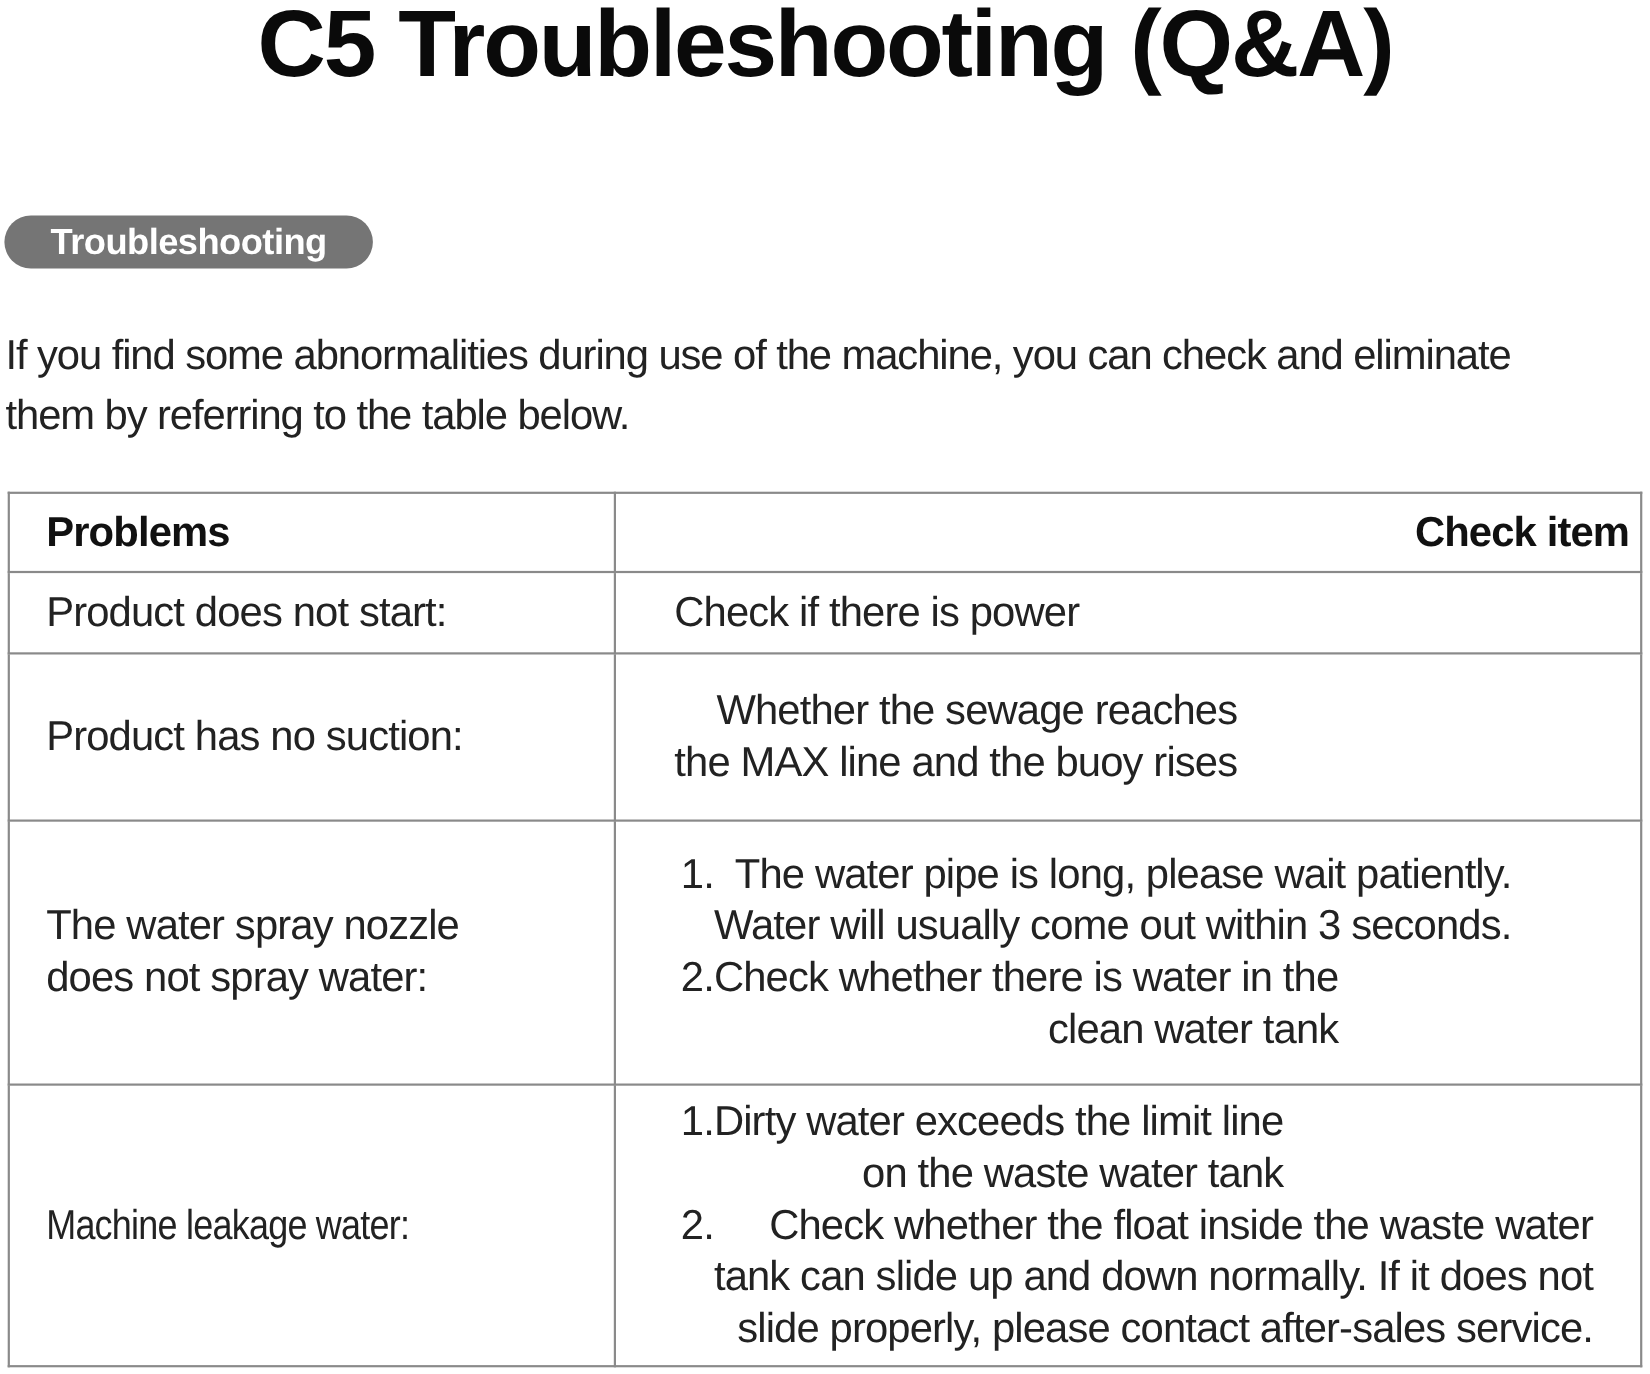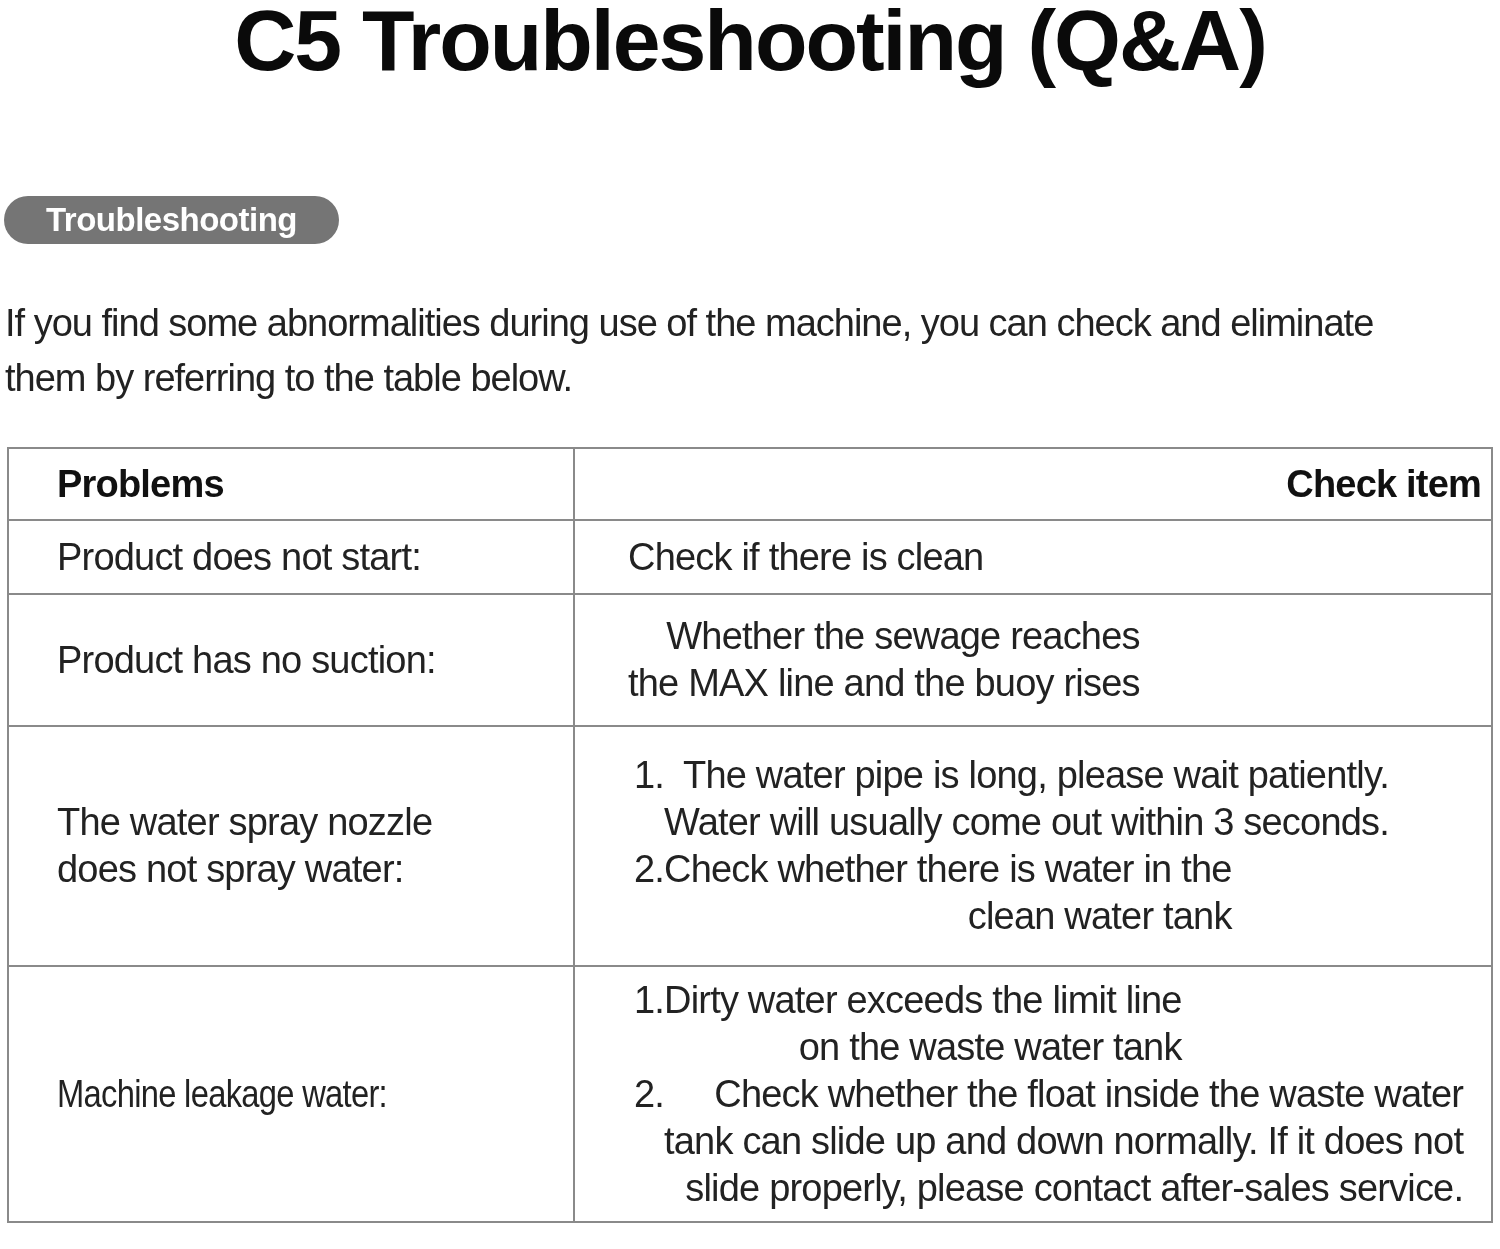--- a/index.html
+++ b/index.html
@@ -52,26 +52,26 @@
   }
   .tbl th,.tbl td{
     border:2px solid var(--border);
     font-size:38px;
     letter-spacing:-0.8px;
     vertical-align:middle;
     text-align:left;
     padding:0;
     color:#222222;
   }
-  .tbl .col-problem{width:516px;padding-left:48px;}
+  .tbl .col-problem{width:516px;padding-left:33px;}
   .tbl .col-check{padding-left:53px;padding-right:10px;text-align:right;}
   .tbl thead tr{height:72px;}
   .tbl th{font-weight:bold;color:#111111;}
   .tbl .row-1{height:74px;border-radius:18px;}
-  .tbl .row-2{height:132px;margin-top:42px;}
+  .tbl .row-2{height:152px;margin-top:42px;}
   .tbl .row-3{height:240px;}
   .tbl .row-4{height:256px;}
   .problem-text{line-height:47px;display:inline-block;}
   .row-4 .problem-text{
     transform:scaleX(0.86);
     transform-origin:left center;
     white-space:nowrap;
   }
   .check-item{display:flex;line-height:47px;}
   .check-item .num{flex:none;width:36px;}
@@ -90,21 +90,21 @@
       <tr>
         <th class="col-problem">Problems</th>
         <th class="col-check">Check item</th>
       </tr>
     </thead>
     <tbody id="tbl-body">
         <tr class="row-1">
           <td class="col-problem"><span class="problem-text">Product does not start:</span></td>
           <td class="col-check">
             <div class="check-item">
-              <span class="check-text">Check if there is clean</span>
+              <span class="check-text">Check if there is power</span>
             </div>
           </td>
         </tr>
         <tr class="row-2">
           <td class="col-problem"><span class="problem-text">Product has no suction:</span></td>
           <td class="col-check">
             <div class="check-item">
               <span class="check-text">Whether the sewage reaches<br>the MAX line and the buoy rises</span>
             </div>
           </td>

